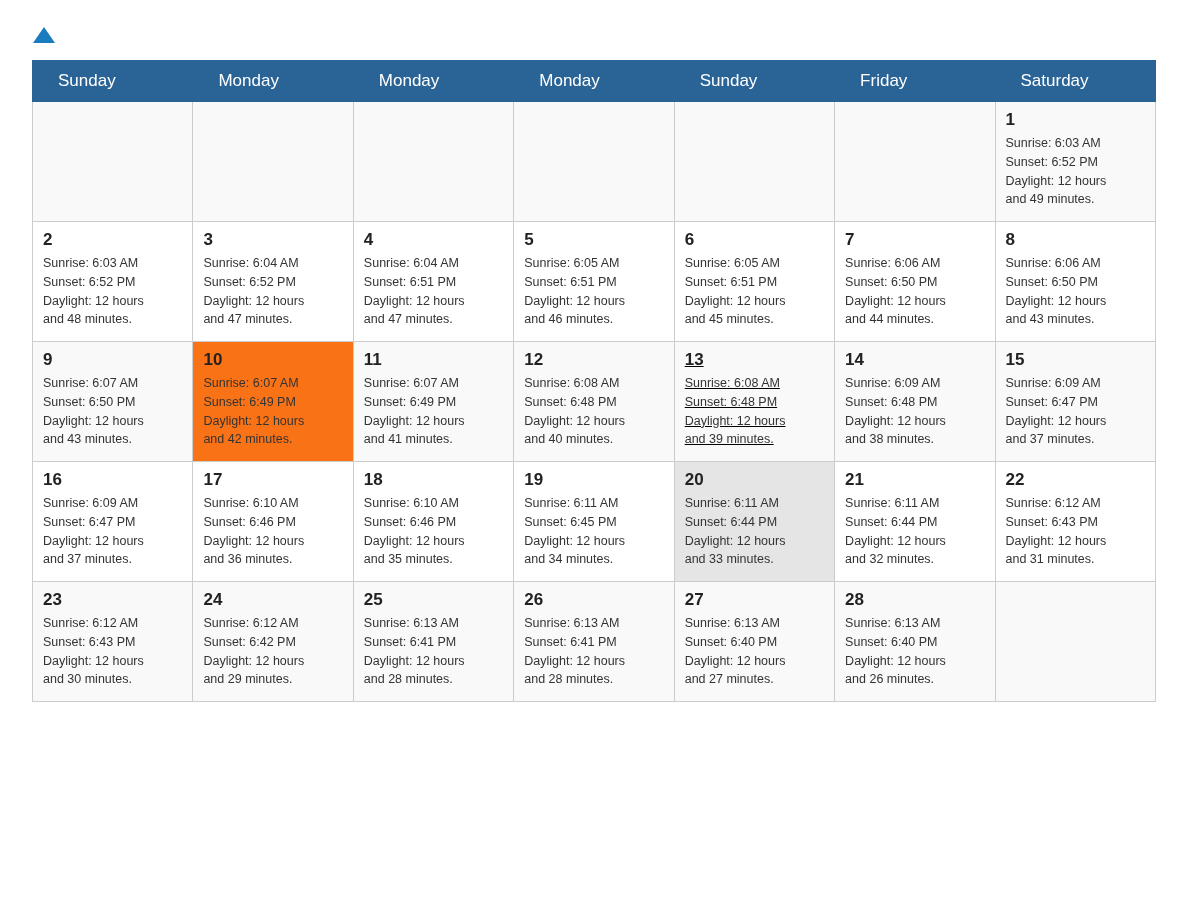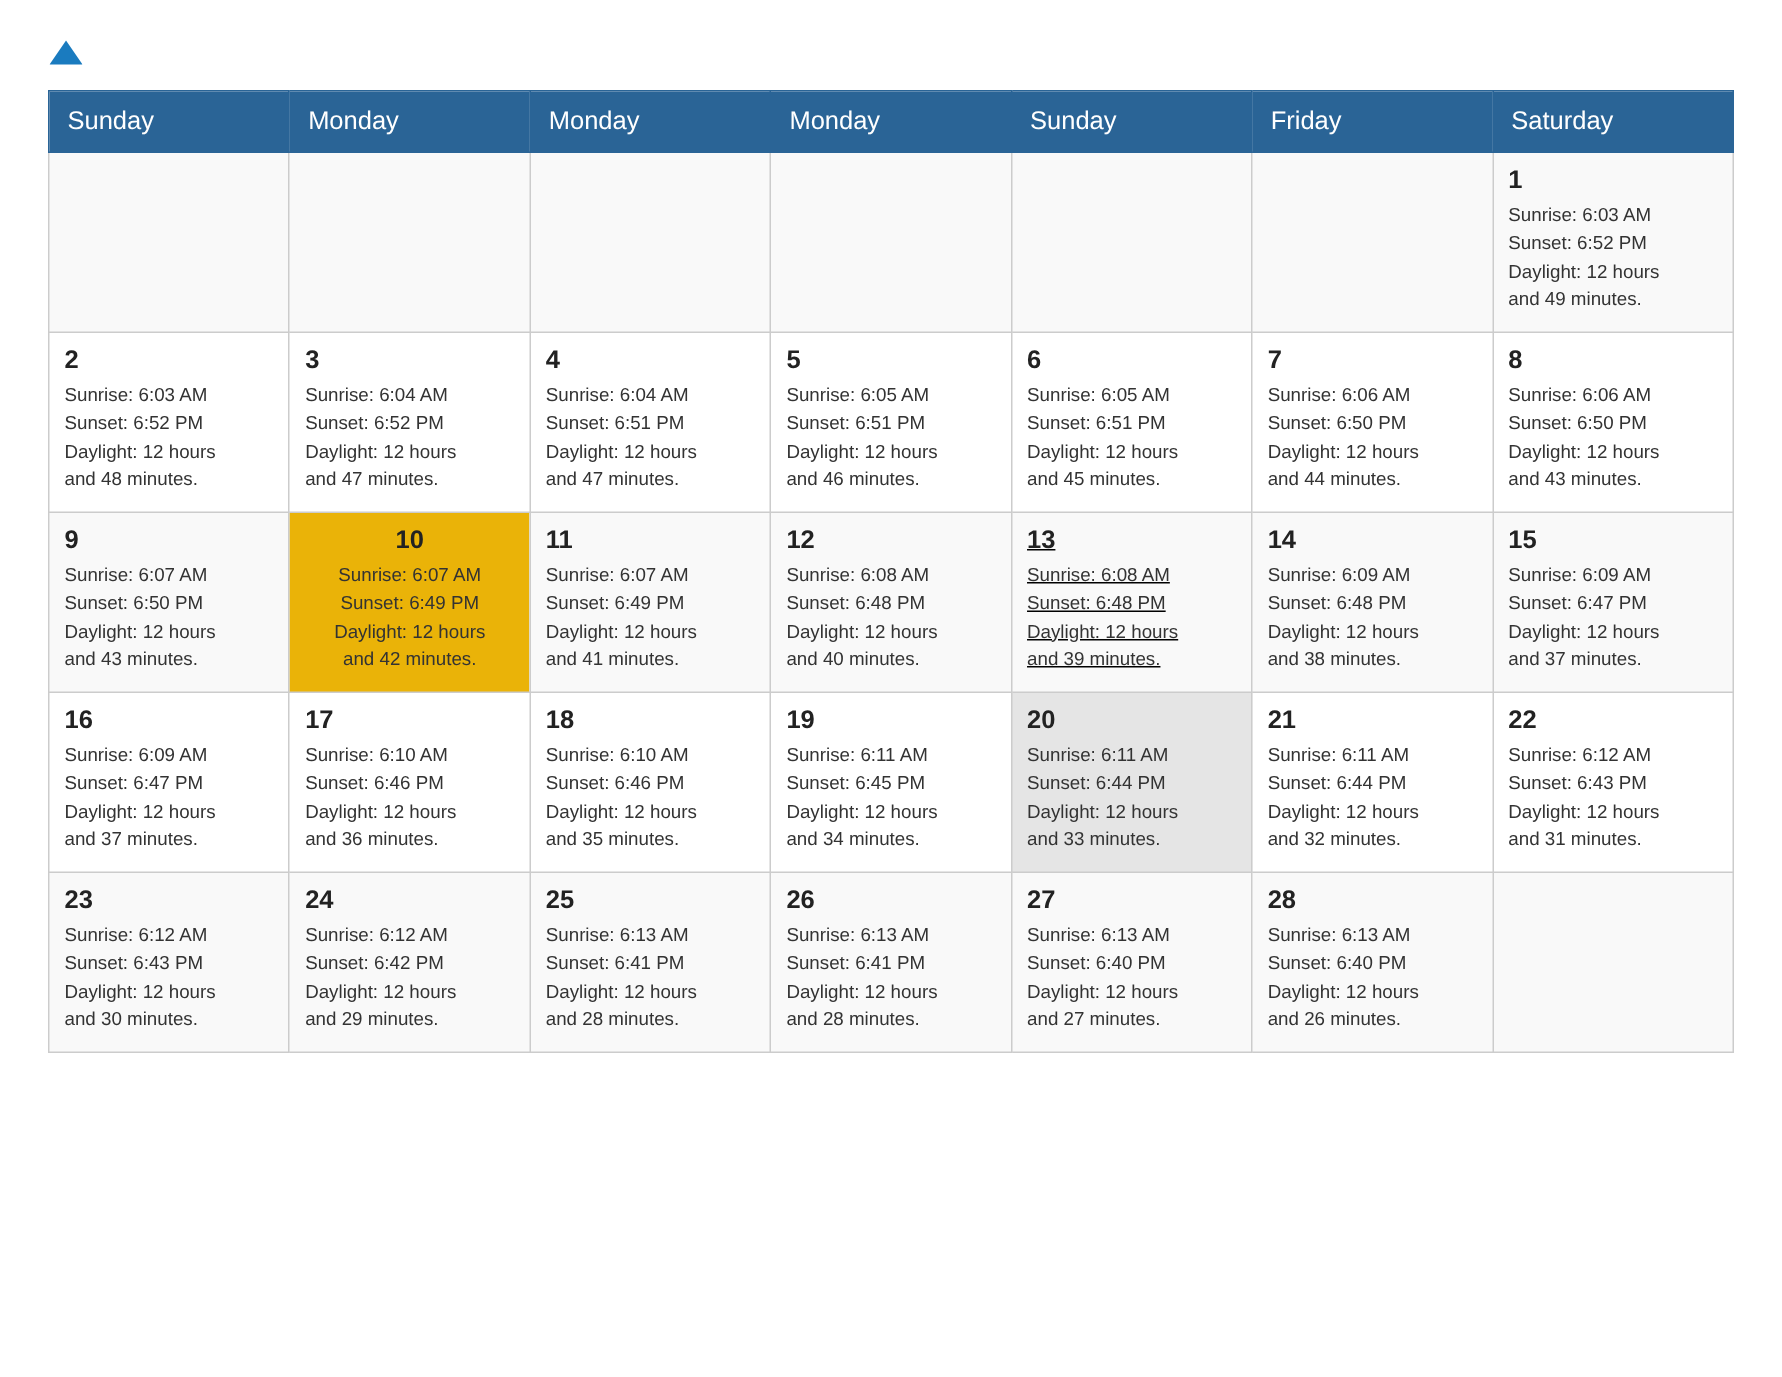--- a/index.html
+++ b/index.html
@@ -37,21 +37,21 @@
     }
     .calendar {
       width: 100%;
       border-collapse: collapse;
       border: 1px solid #aaa;
     }
     .calendar th {
       background-color: #2a6496;
       color: #fff;
       text-align: left;
-      padding: 10px 12px;
+      padding: 10px 25px;
       font-size: 17px;
       font-weight: normal;
       border: 1px solid #2a6496;
     }
     .calendar td {
       vertical-align: top;
       padding: 8px 10px;
       border: 1px solid #ccc;
       width: 14.28%;
       min-height: 110px;
@@ -177,21 +177,21 @@
         </td>
       </tr>
       <tr>
         <td style="background: rgb(249, 249, 249);">
           <div class="day-num">9</div>
           <div class="day-info" style="white-space: pre-line;">Sunrise: 6:07 AM
 Sunset: 6:50 PM
 Daylight: 12 hours
 and 43 minutes.</div>
         </td>
-        <td style="background: #eab308; text-align: center;">
+        <td style="background: #f97316;">
           <div class="day-num">10</div>
           <div class="day-info" style="white-space: pre-line;">Sunrise: 6:07 AM
 Sunset: 6:49 PM
 Daylight: 12 hours
 and 42 minutes.</div>
         </td>
         <td style="background: rgb(249, 249, 249);">
           <div class="day-num">11</div>
           <div class="day-info" style="white-space: pre-line;">Sunrise: 6:07 AM
 Sunset: 6:49 PM

